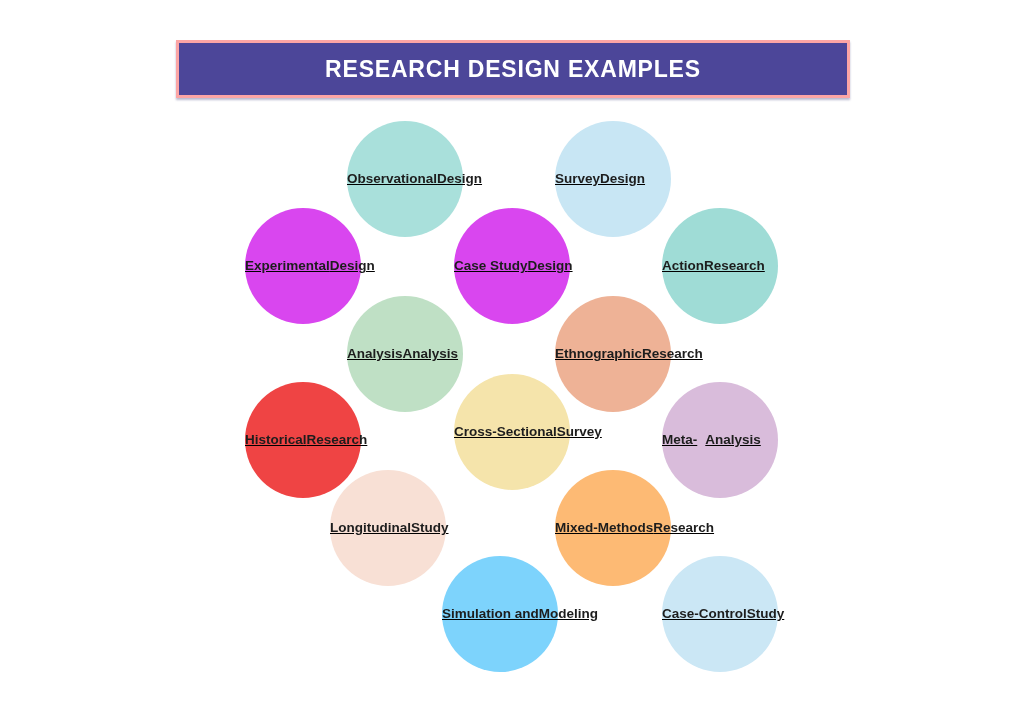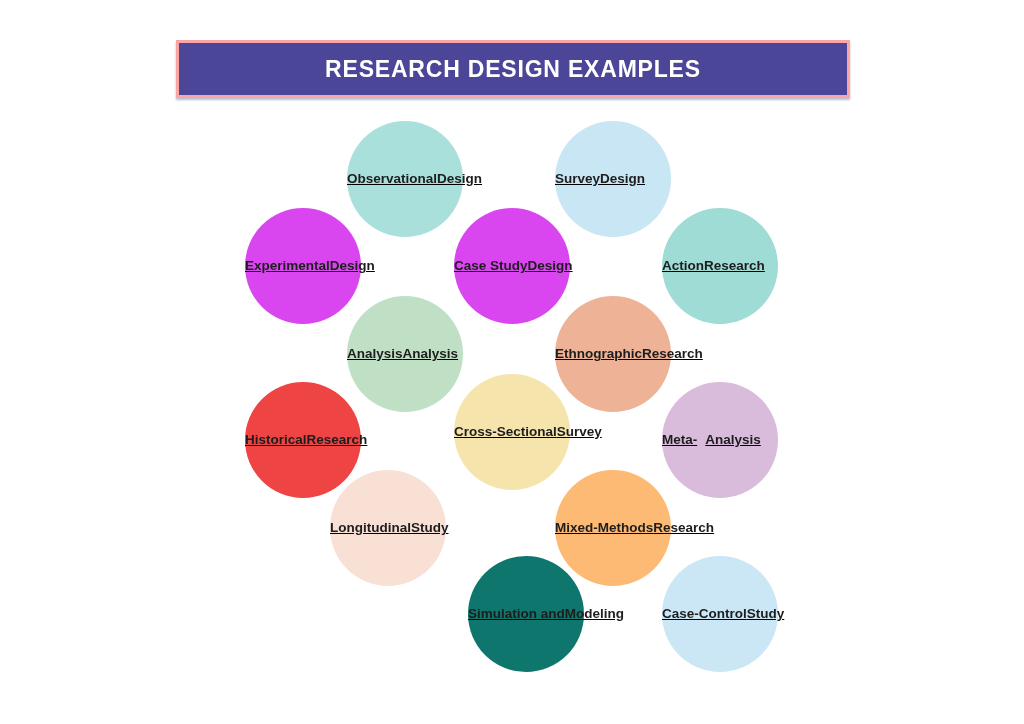--- a/index.html
+++ b/index.html
@@ -110,21 +110,21 @@
 
   <div class="bubble" style="left: 330px; top: 470px; background: rgb(248, 224, 213);">
     <span>Longitudinal</span>
     <span>Study</span>
   </div>
   <div class="bubble" style="left: 555px; top: 470px; background: #fdba74;">
     <span>Mixed-Methods</span>
     <span>Research</span>
   </div>
 
-  <div class="bubble" style="left: 468px; top: 556px; background: #0f766e;">
+  <div class="bubble" style="left: 442px; top: 556px; background: #7dd3fc;">
     <span>Simulation and</span>
     <span>Modeling</span>
   </div>
   <div class="bubble" style="left: 662px; top: 556px; background: rgb(203, 231, 245);">
     <span>Case-Control</span>
     <span>Study</span>
   </div>
 
 </div>
 

